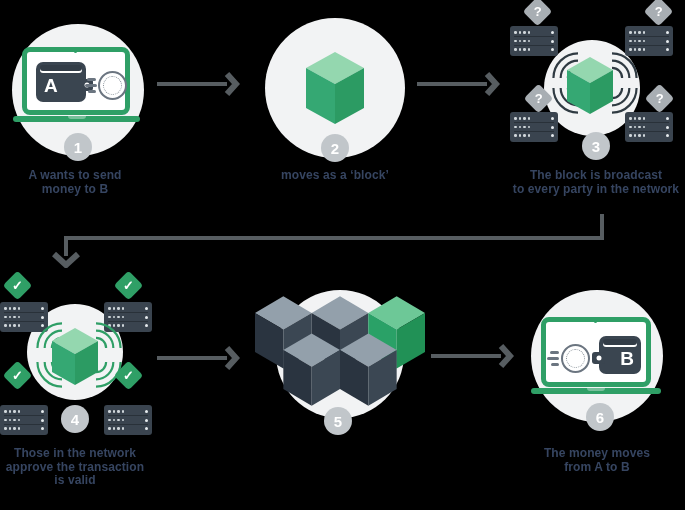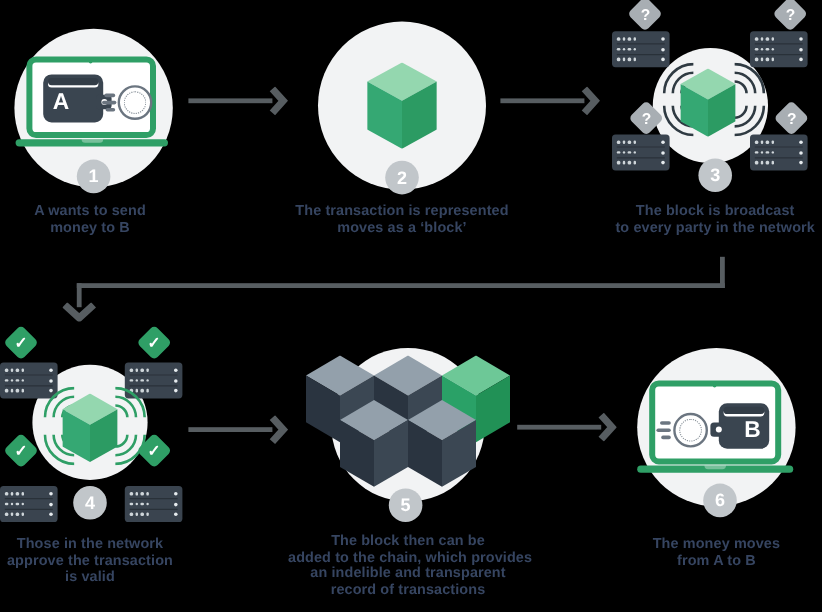--- a/index.html
+++ b/index.html
@@ -97,21 +97,20 @@
     </svg>
 
   <div class="circle" style="left:265px;top:18px;width:140px;height:140px;"></div>
   <svg class="cube" style="left:306px;top:52px;" width="58" height="72" viewBox="0 0 58 72">
     <polygon class="f-top" points="29,0 58,16 29,32 0,16"></polygon>
     <polygon class="f-l" points="0,16 29,32 29,72 0,56"></polygon>
     <polygon class="f-r" points="58,16 29,32 29,72 58,56"></polygon>
   </svg>
   <div class="badge" style="left:321px;top:134px;">2</div>
   <div class="caption" style="left:235px;top:169px;">
-    <div>The transaction is represented</div>
     <div>moves as a ‘block’</div>
   </div>
 
   <div class="aline" style="left:417px;top:82px;width:70px;height:4px;"></div>
   <svg class="chev" style="left:484px;top:72px;" width="16" height="24">
       <polyline points="3,2 12,12 3,22"></polyline>
     </svg>
 
   <div class="circle" style="left:544px;top:40px;width:96px;height:96px;"></div>
   <div class="cluster cluster-q" style="left:506px;top:0;width:170px;height:150px;">
@@ -472,26 +471,20 @@
       <polygon class="d-l" points="29,55 58,72 58,112 29,95"></polygon>
       <polygon class="d-r" points="87,55 58,72 58,112 87,95"></polygon>
     </g>
     <g>
       <polygon class="d-top" points="116,38 145,55 116,72 87,55"></polygon>
       <polygon class="d-l" points="87,55 116,72 116,112 87,95"></polygon>
       <polygon class="d-r" points="145,55 116,72 116,112 145,95"></polygon>
     </g>
   </svg>
   <div class="badge" style="left:324px;top:407px;">5</div>
-  <div class="caption" style="left:240px;top:444px;">
-    <div>The block then can be</div>
-    <div>added to the chain, which provides</div>
-    <div>an indelible and transparent</div>
-    <div>record of transactions</div>
-  </div>
 
   <div class="aline" style="left:431px;top:354px;width:70px;height:4px;"></div>
   <svg class="chev" style="left:498px;top:344px;" width="16" height="24">
       <polyline points="3,2 12,12 3,22"></polyline>
     </svg>
 
   <div class="circle" style="left:531px;top:290px;width:132px;height:132px;"></div>
   <div>
     <div class="screen" style="left:541px;top:317px;width:110px;height:70px;"></div>
     <div class="cam" style="left:594px;top:320px;"></div>

